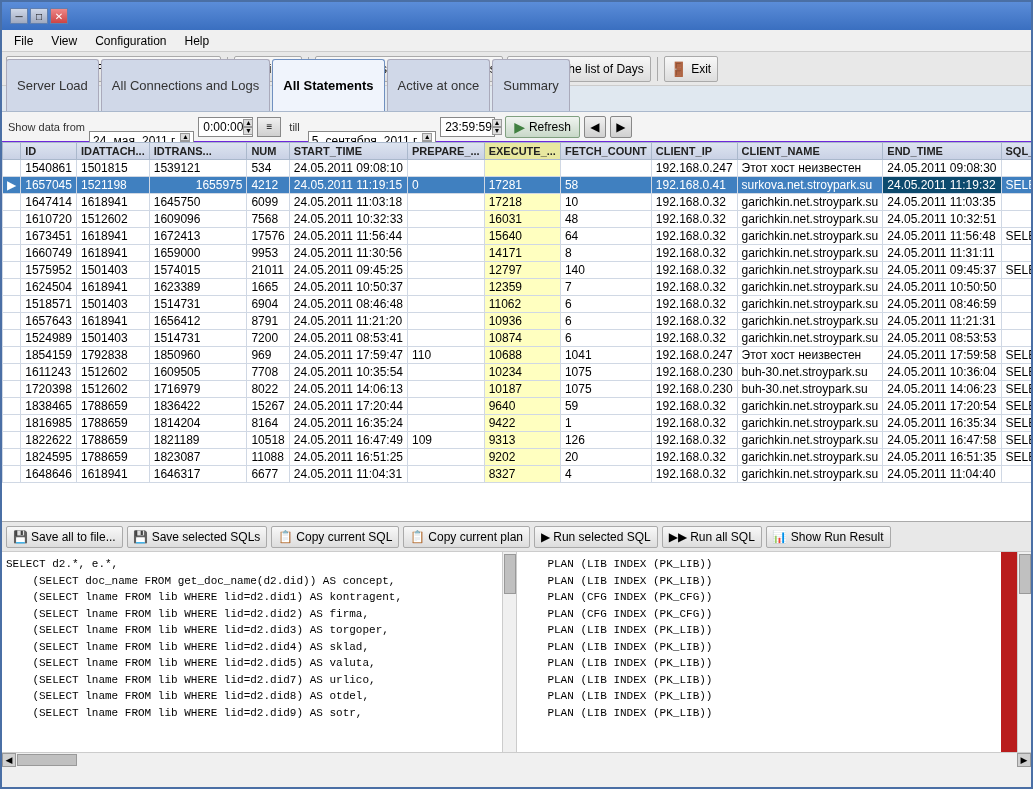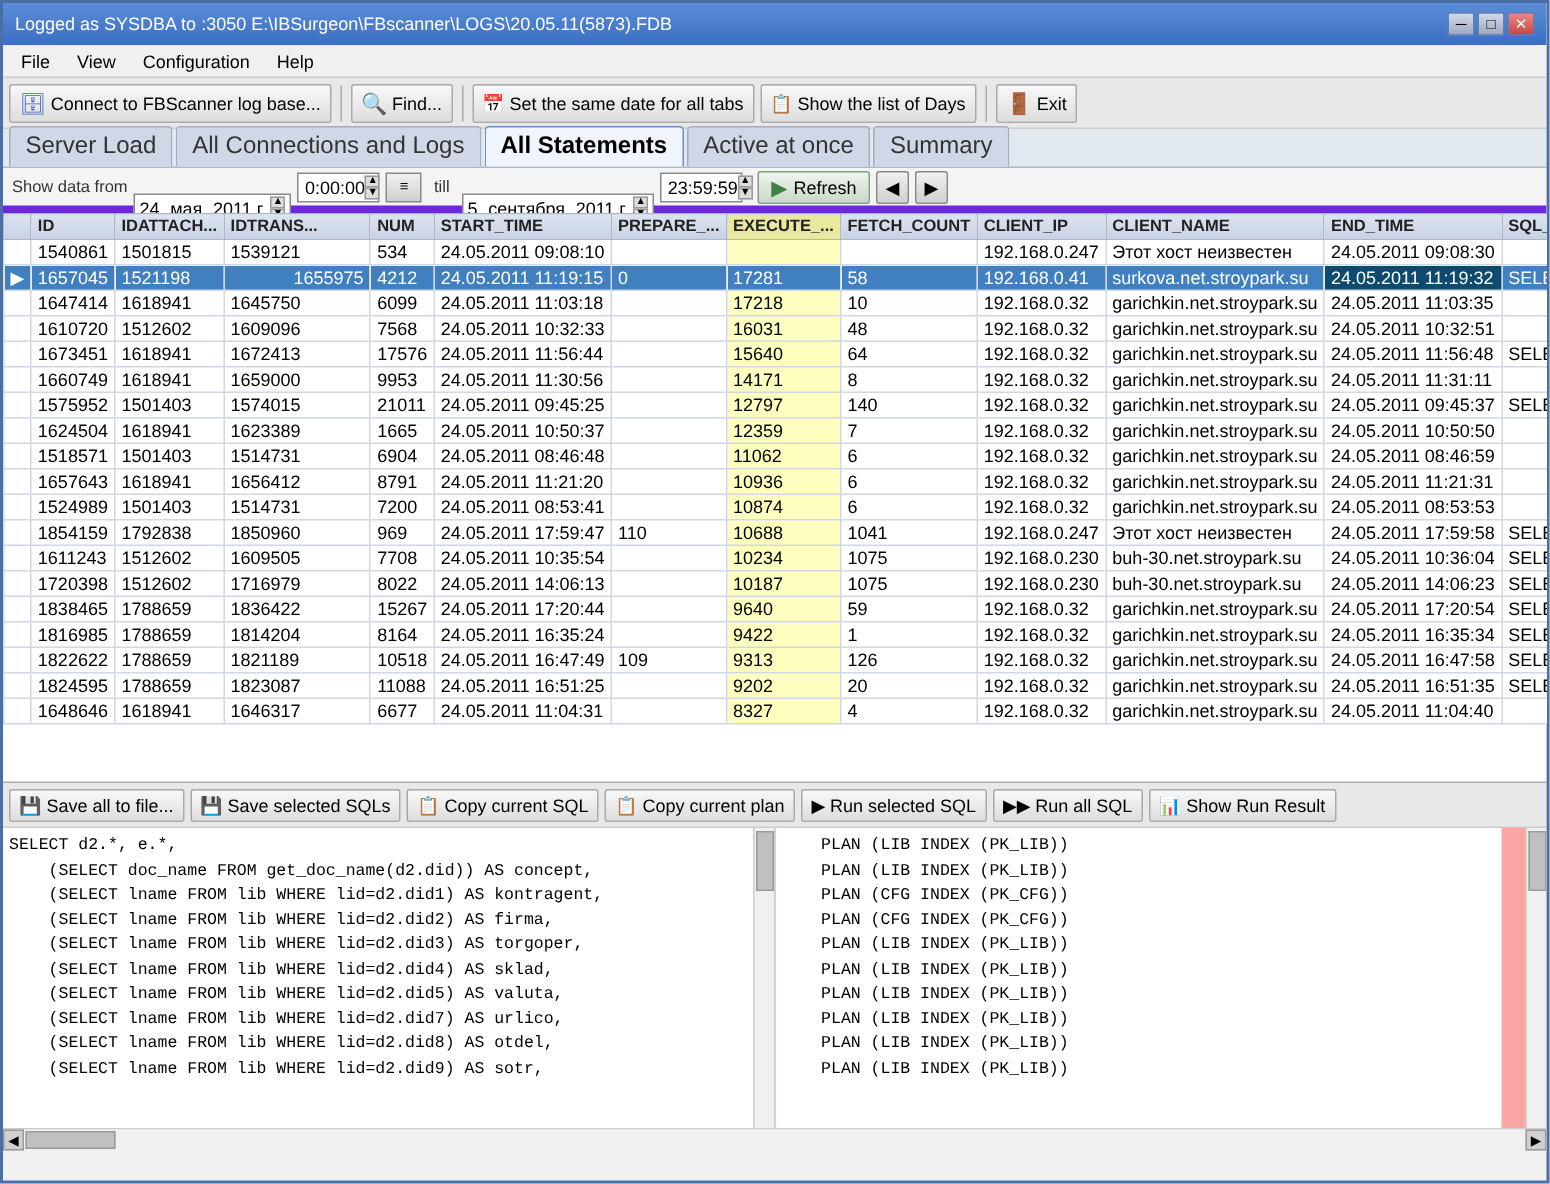--- a/index.html
+++ b/index.html
@@ -72,41 +72,41 @@
     
     #tabs-row {
       background: #e0e8f0;
       border-bottom: 1px solid #aab8cc;
       display: flex;
       align-items: flex-end;
       padding: 0 4px;
       height: 26px;
     }
     .tab {
-      padding: 4px 10px;
+      padding: 18px 10px;
       cursor: pointer;
       border: 1px solid #aab;
       border-bottom: none;
       background: #d0d8e8;
       margin-right: 2px;
       border-radius: 3px 3px 0 0;
-      font-size: 16px;
+      font-size: 13px;
       color: #333;
     }
     .tab.active {
       background: #f0f4fc;
       font-weight: bold;
       color: #000;
       border-color: #7090c0;
     }
 
     
     #filterbar {
       background: #f4f4f4;
-      border-bottom: 5px solid #6d28d9;
+      border-bottom: 1px solid #6d28d9;
       padding: 3px 6px;
       display: flex;
       align-items: center;
       gap: 4px;
       height: 30px;
     }
     .filter-label { font-size: 11px; color: #333; white-space: nowrap; }
     .date-input {
       display: flex; align-items: center;
       border: 1px solid #888;
@@ -219,21 +219,21 @@
       border-radius: 2px;
       cursor: pointer;
       font-size: 11px;
       height: 22px;
     }
 
     
     #sql-area {
       display: flex;
       height: 200px;
-      background: #fca5a5;
+      background: #b91c1c;
     }
     .sql-panel {
       flex: 1;
       overflow: hidden;
       border-right: 1px solid #ccc;
       position: relative;
       display: flex;
     }
     .sql-content {
       flex: 1;
@@ -275,21 +275,20 @@
       background: #f0f0f0;
       border-top: 1px solid #ccc;
       display: flex;
       align-items: center;
     }
   </style>
 </head>
 <body>
 
 <div id="titlebar">
-  <span>Logged as SYSDBA to :3050 E:\IBSurgeon\FBscanner\LOGS\20.05.11(5873).FDB</span>
   <div id="titlebar-buttons">
     <div class="title-btn">─</div>
     <div class="title-btn">□</div>
     <div class="title-btn close">✕</div>
   </div>
 </div>
 
 <div id="menubar">
   <span class="menu-item">File</span>
   <span class="menu-item">View</span>

